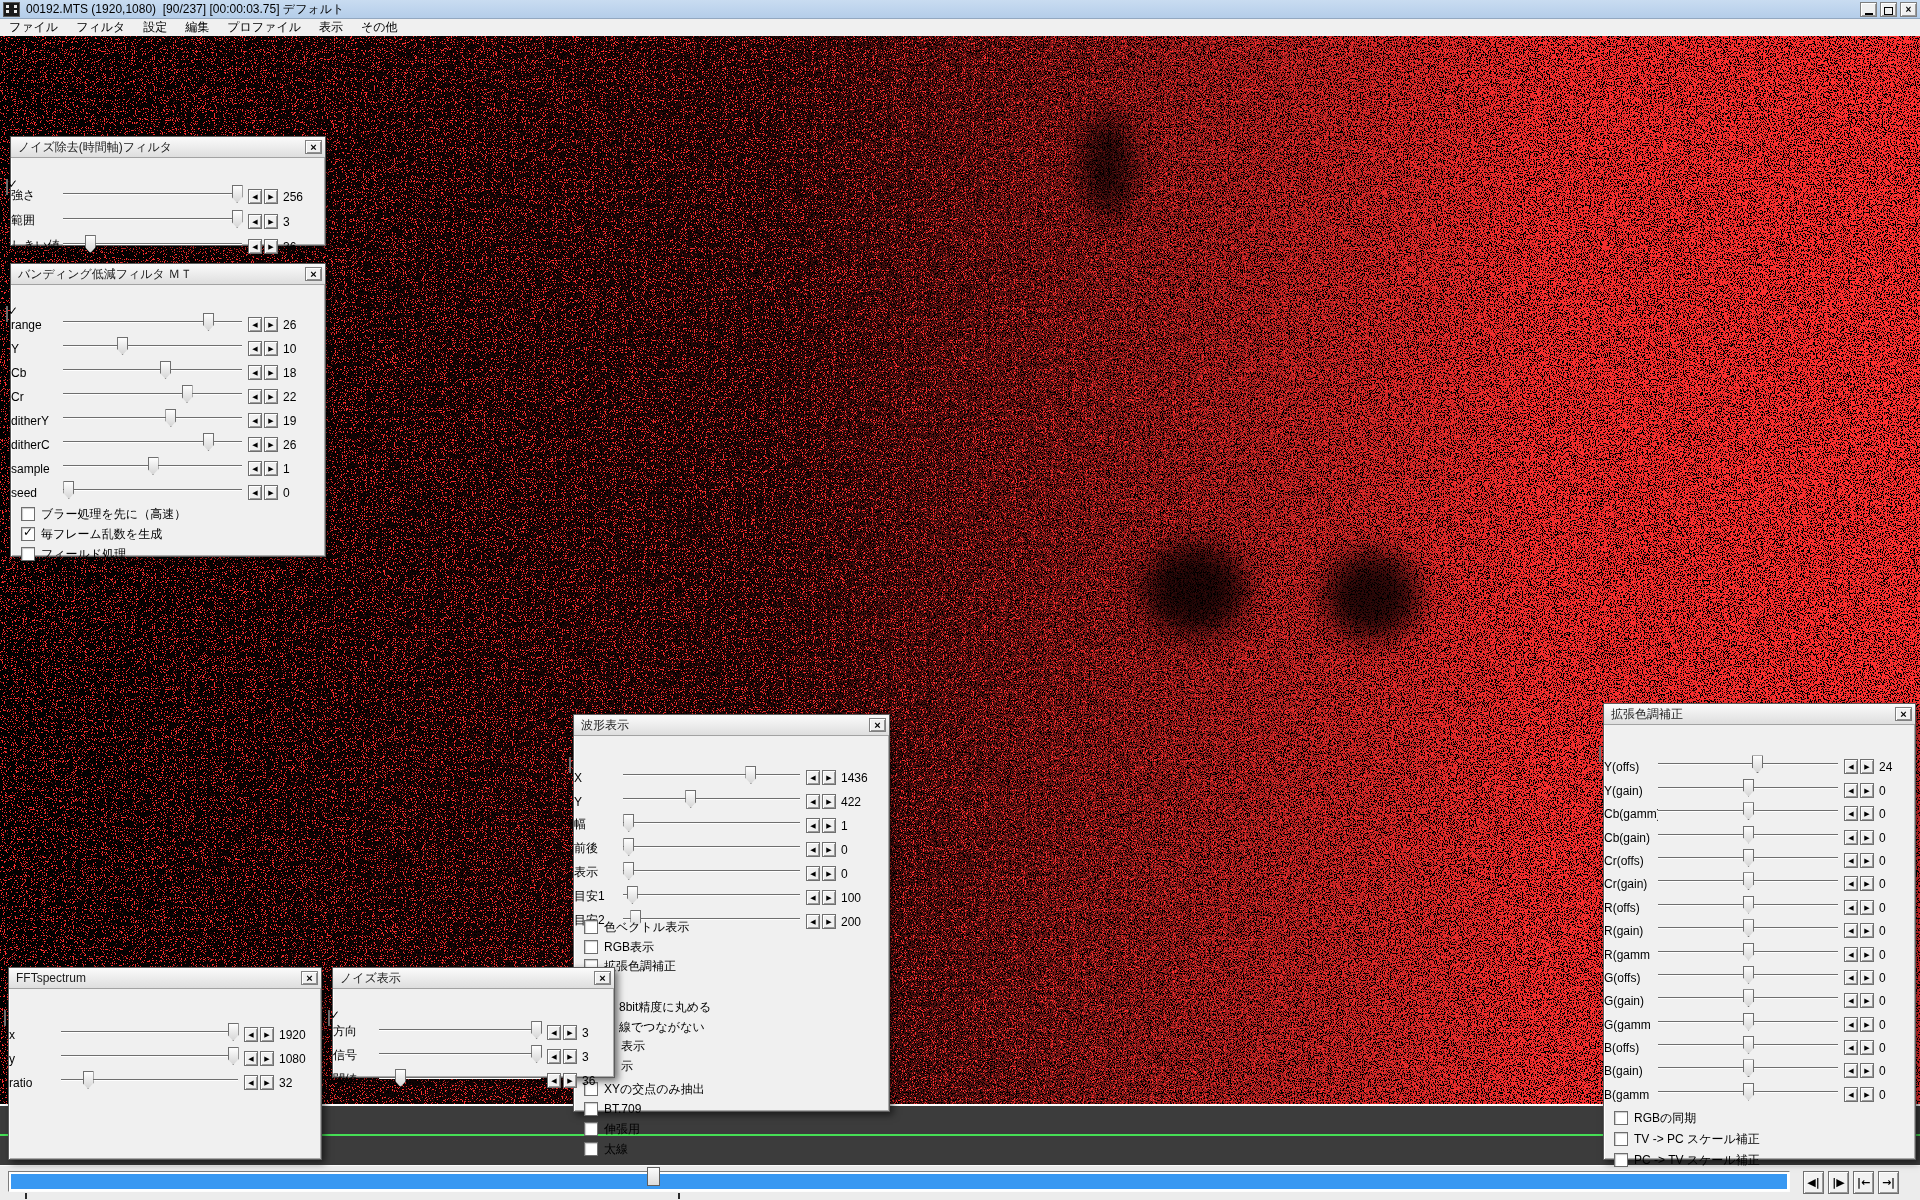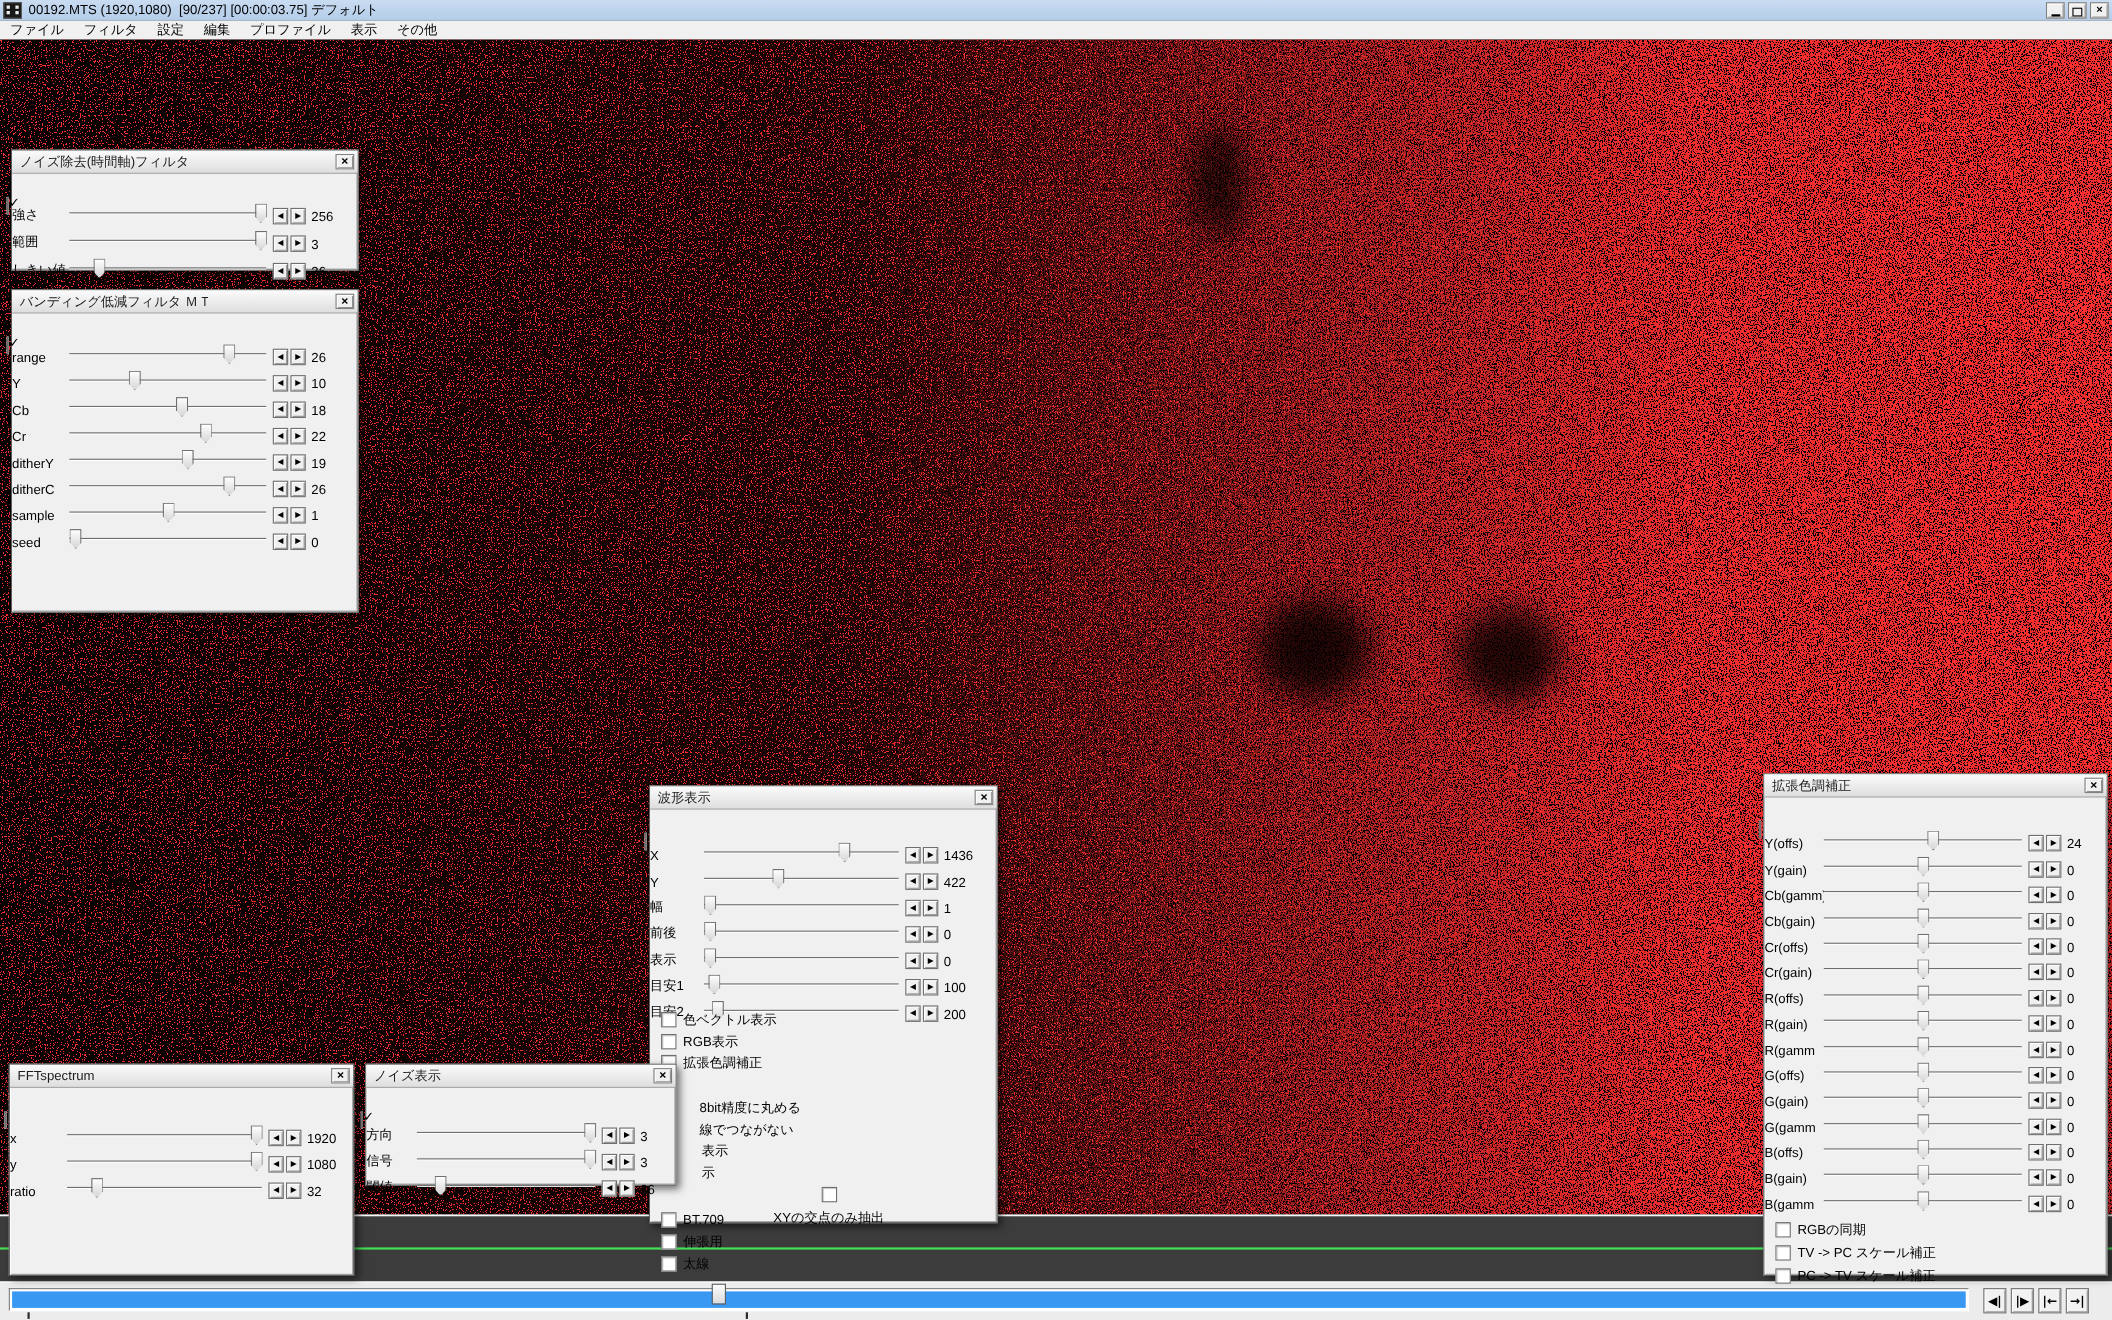--- a/index.html
+++ b/index.html
@@ -285,23 +285,37 @@
         <span class="groove" style="--p: 3%;">
             <span class="thumb"></span>
           </span>
         <span class="spin">
             <button class="sb">◀</button>
             <button class="sb">▶</button>
           </span>
         <span class="sval">0</span>
       </div>
     </div>
-  </div>
-
-  <div class="panel wfp" style="left:573px;top:714px;width:317px;height:398px;margin-left:17px;">
+    <div class="checks">
+      <div class="crow">
+          <span class="cb"></span>
+          <span>ブラー処理を先に（高速）</span>
+        </div>
+      <div class="crow">
+          <span class="cb on"></span>
+          <span>毎フレーム乱数を生成</span>
+        </div>
+      <div class="crow">
+          <span class="cb"></span>
+          <span>フィールド処理</span>
+        </div>
+    </div>
+  </div>
+
+  <div class="panel wfp" style="left:573px;top:714px;width:317px;height:398px;">
     <div class="ptitle">
       <span>波形表示</span>
       <button class="xbtn">×</button>
     </div>
     <span class="cb encb"></span>
     <div class="sliders">
       <div class="srow">
         <span class="slabel">X</span>
         <span class="groove" style="--p: 72%;">
             <span class="thumb"></span>
@@ -388,21 +402,21 @@
         <span>RGB表示</span>
       </div>
     <div class="crow abs" style="top:241px;">
         <span class="cb"></span>
         <span>拡張色調補正</span>
       </div>
     <span class="frag" style="left:45px;top:284px;">8bit精度に丸める</span>
     <span class="frag" style="left:45px;top:304px;">線でつながない</span>
     <span class="frag" style="left:47px;top:323px;">表示</span>
     <span class="frag" style="left:47px;top:343px;">示</span>
-    <div class="crow abs" style="top:364px;flex-direction:column;">
+    <div class="crow abs" style="top:364px;">
         <span class="cb"></span>
         <span>XYの交点のみ抽出</span>
       </div>
     <div class="crow abs" style="top:384px;">
         <span class="cb"></span>
         <span>BT.709</span>
       </div>
     <div class="crow abs" style="top:404px;">
         <span class="cb"></span>
         <span>伸張用</span>

